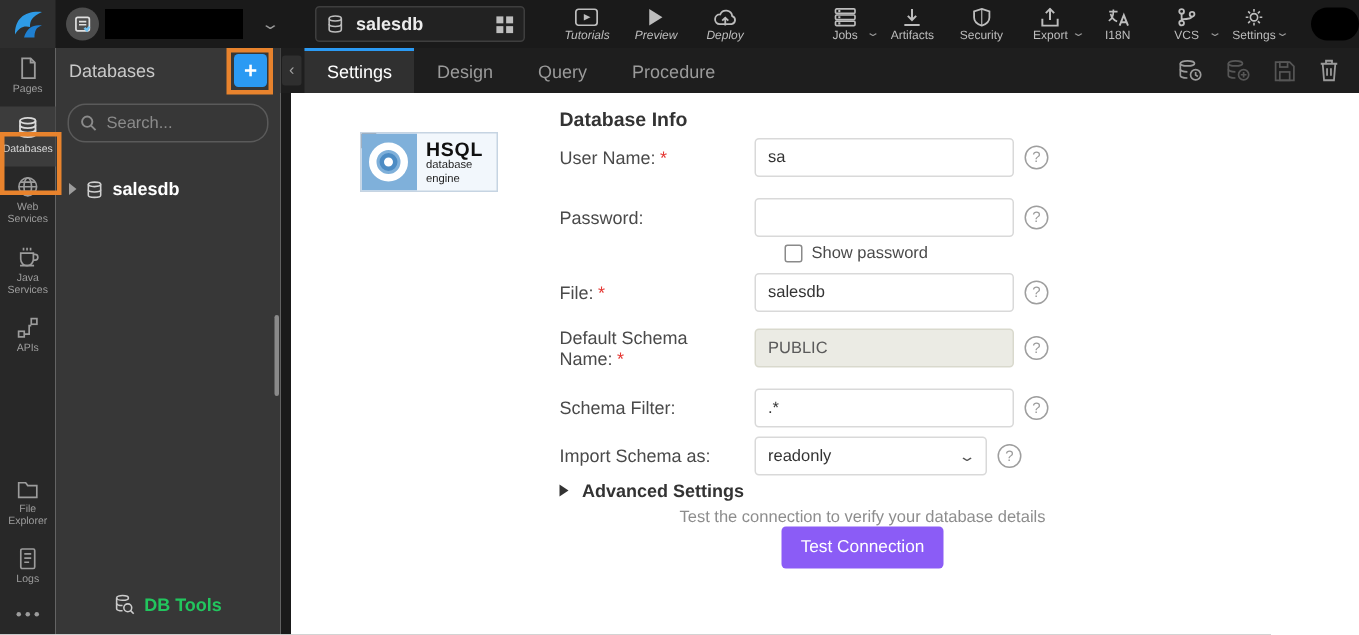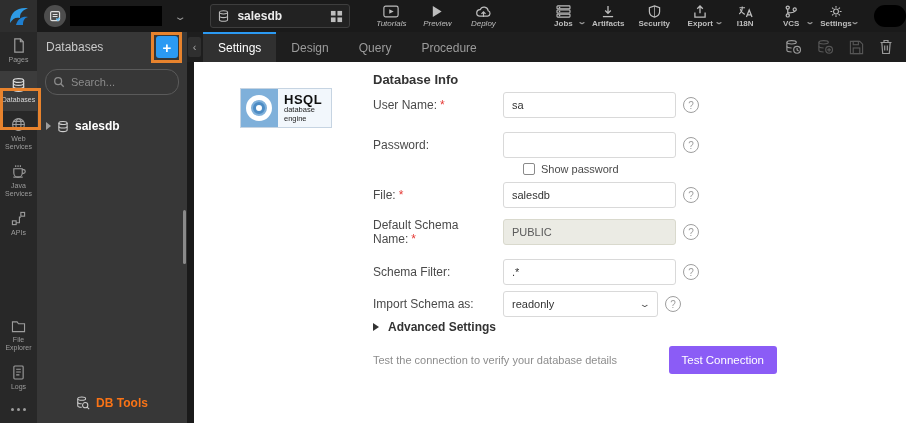--- a/index.html
+++ b/index.html
@@ -11,21 +11,21 @@
   .logo-box { width:37px; height:32px; background:#2e2e2e; display:flex; align-items:center; justify-content:center; flex:none; }
   .proj-chip { display:flex; align-items:center; margin-left:7px; }
   .proj-avatar { width:22px; height:22px; border-radius:50%; background:#4d4d4d; display:flex; align-items:center; justify-content:center; }
   .redacted { background:#000; }
   .redacted-name { width:92px; height:20px; margin-left:4px; }
   .hdr-caret { color:#9a9a9a; font-size:10px; margin-left:14px; transform:scaleX(1.6); }
   .app-box { margin-left:26px; width:140px; height:24px; background:#222; border:1px solid #3e3e3e; border-radius:3px; display:flex; align-items:center; padding:0 6px; gap:7px; flex:none; }
   .app-name { color:#ececec; font-size:12px; font-weight:bold; flex:1; }
   .hdr-group { display:flex; align-items:flex-start; }
   .hdr-group1 { margin-left:18px;font-style:italic; }
-  .hdr-group2 { margin-left:34px;font-weight:bold; }
+  .hdr-group2 { margin-left:34px; }
   .hdr-item { width:46px; height:32px; display:flex; flex-direction:column; align-items:center; justify-content:center; gap:2px; color:#bdbdbd; font-size:8px; line-height:1; cursor:default; }
   .hdr-item .icn { height:13px; display:flex; align-items:center; }
   .mini-caret { color:#9a9a9a; font-size:7px; align-self:flex-end; margin:0 0 6px -7px; transform:scaleX(1.7); }
   .redacted-avatar { width:106px; height:22px; border-radius:11px; margin-left:16px; }
 
   
   .rail { position:absolute; left:0; top:32px; bottom:0; width:37px; background:#282828; display:flex; flex-direction:column; align-items:stretch; z-index:4; }
   .rail-item { width:100%; padding:6px 0 7px; display:flex; flex-direction:column; align-items:center; gap:3px; color:#9c9c9c; font-size:7px; line-height:1.15; text-align:center; cursor:pointer; }
   .rail-item.active { background:#3c3c3c; color:#d9d9d9; }
   .rail-spacer { flex:1; }
@@ -35,21 +35,21 @@
   
   .panel { position:absolute; left:37px; top:32px; bottom:0; width:150px; background:#373737; display:flex; flex-direction:column; z-index:4; }
   .panel-head { height:30px; display:flex; align-items:center; justify-content:space-between; padding:0 9px; }
   .panel-title { color:#c9c9c9; font-size:12px; }
   .add-btn { width:22px; height:22px; background:#2b9af3; color:#fff; border-radius:3px; font-size:15px; font-weight:bold; display:flex; align-items:center; justify-content:center; cursor:pointer; }
   .search-box { margin:7px 8px 13px; height:26px; border:1px solid #5a5a5a; border-radius:12px; display:flex; align-items:center; padding:0 7px; gap:6px; }
   .search-box input { flex:1; min-width:0; background:transparent; border:none; outline:none; color:#cfcfcf; font-size:11px; }
   .search-box input::placeholder { color:#8b8b8b; }
   .tree-item { display:flex; align-items:center; gap:6px; padding:11px 9px; color:#fff; font-size:12px; font-weight:bold; cursor:pointer; }
   .tree-caret { width:0; height:0; border-left:5px solid #9c9c9c; border-top:4px solid transparent; border-bottom:4px solid transparent; }
-  .panel-footer { margin-top:auto; padding:12px 0 13px; display:flex; align-items:center; justify-content:center; gap:6px; color:#f97316; font-size:12px; font-weight:bold; cursor:pointer; }
+  .panel-footer { margin-top:auto; padding:12px 0 13px; display:flex; align-items:center; justify-content:center; gap:6px; color:#22c55e; font-size:12px; font-weight:bold; cursor:pointer; }
   .panel-thumb { position:absolute; right:1px; top:178px; width:3px; height:54px; background:#8a8a8a; border-radius:2px; }
 
   
   .main { position:absolute; left:187px; top:32px; right:0; bottom:0; background:#1a1a1a; }
   .tabbar { height:30px; display:flex; align-items:stretch; background:#1e1e1e; }
   .collapse-btn { width:13px; margin:5px 2px 5px 1px; background:#2f2f2f; border-radius:2px; color:#a5a5a5; font-size:11px; display:flex; align-items:center; justify-content:center; cursor:pointer; }
   .tab { padding:0 15px; display:flex; align-items:center; color:#9b9b9b; font-size:12px; border-top:2px solid transparent; cursor:pointer; }
   .tab.active { background:#303030; color:#fff; border-top-color:#2b9af3; }
   .tab:first-of-type { margin-left:7px; }
   .tab-actions { margin-left:auto; display:flex; align-items:center; gap:15px; padding-right:13px; }
@@ -74,21 +74,21 @@
   .req { color:#e53935; margin-left:3px; }
   .fctrl { width:173px; height:26px; border:1px solid #d9d9d9; border-radius:3px; font-size:11px; color:#333; padding:0 8px; background:#fff; outline:none; font-family:"Liberation Sans", sans-serif; }
   .fctrl.disabled { background:#ebebe4; border-color:#d9d9cd; color:#5a5a5a; display:flex; align-items:center; }
   .fselect { width:155px; height:26px; border:1px solid #d9d9d9; border-radius:3px; font-size:11px; color:#333; padding:0 8px; display:flex; align-items:center; justify-content:space-between; cursor:pointer; background:#fff; }
   .sel-caret { color:#555; font-size:9px; transform:scaleX(1.6); }
   .help { width:16px; height:16px; flex:none; border:1px solid #9e9e9e; border-radius:50%; color:#9e9e9e; font-size:10px; display:flex; align-items:center; justify-content:center; margin-left:7px; }
   .checkline { position:absolute; left:130px; top:101px; display:flex; align-items:center; gap:6px; font-size:11px; color:#4a4a4a; cursor:pointer;padding-left:20px; }
   .cbx { width:12px; height:12px; border:1px solid #8a8a8a; border-radius:2px; background:#fff; }
   .adv { position:absolute; left:0; top:258px; display:flex; align-items:center; gap:9px; font-size:12px; font-weight:bold; color:#333; cursor:pointer; }
   .adv-caret { width:0; height:0; border-left:6px solid #333; border-top:4px solid transparent; border-bottom:4px solid transparent; }
-  .test-row { position:absolute; left:0; top:284px; width:100%; display:flex; align-items:center; justify-content:space-between; }
+  .test-row { position:absolute; left:0; top:277px; width:100%; display:flex; align-items:center; justify-content:space-between;flex-direction:column; }
   .test-hint { font-size:11px; color:#8d8d8d; }
   .test-btn { background:#8b5cf6; color:#fff; font-size:11.5px; border:none; border-radius:3px; padding:8px 13px; cursor:pointer; font-family:Liberation Sans, sans-serif; }
 
   
   .annot { position:absolute; border:3px solid #e8832d; z-index:60; pointer-events:none; }
   .annot-db { left:0; top:88px; width:41px; height:42px; }
   .annot-add { left:151px; top:32px; width:31px; height:31px; }
 
   
   .icn svg { display:block; }

